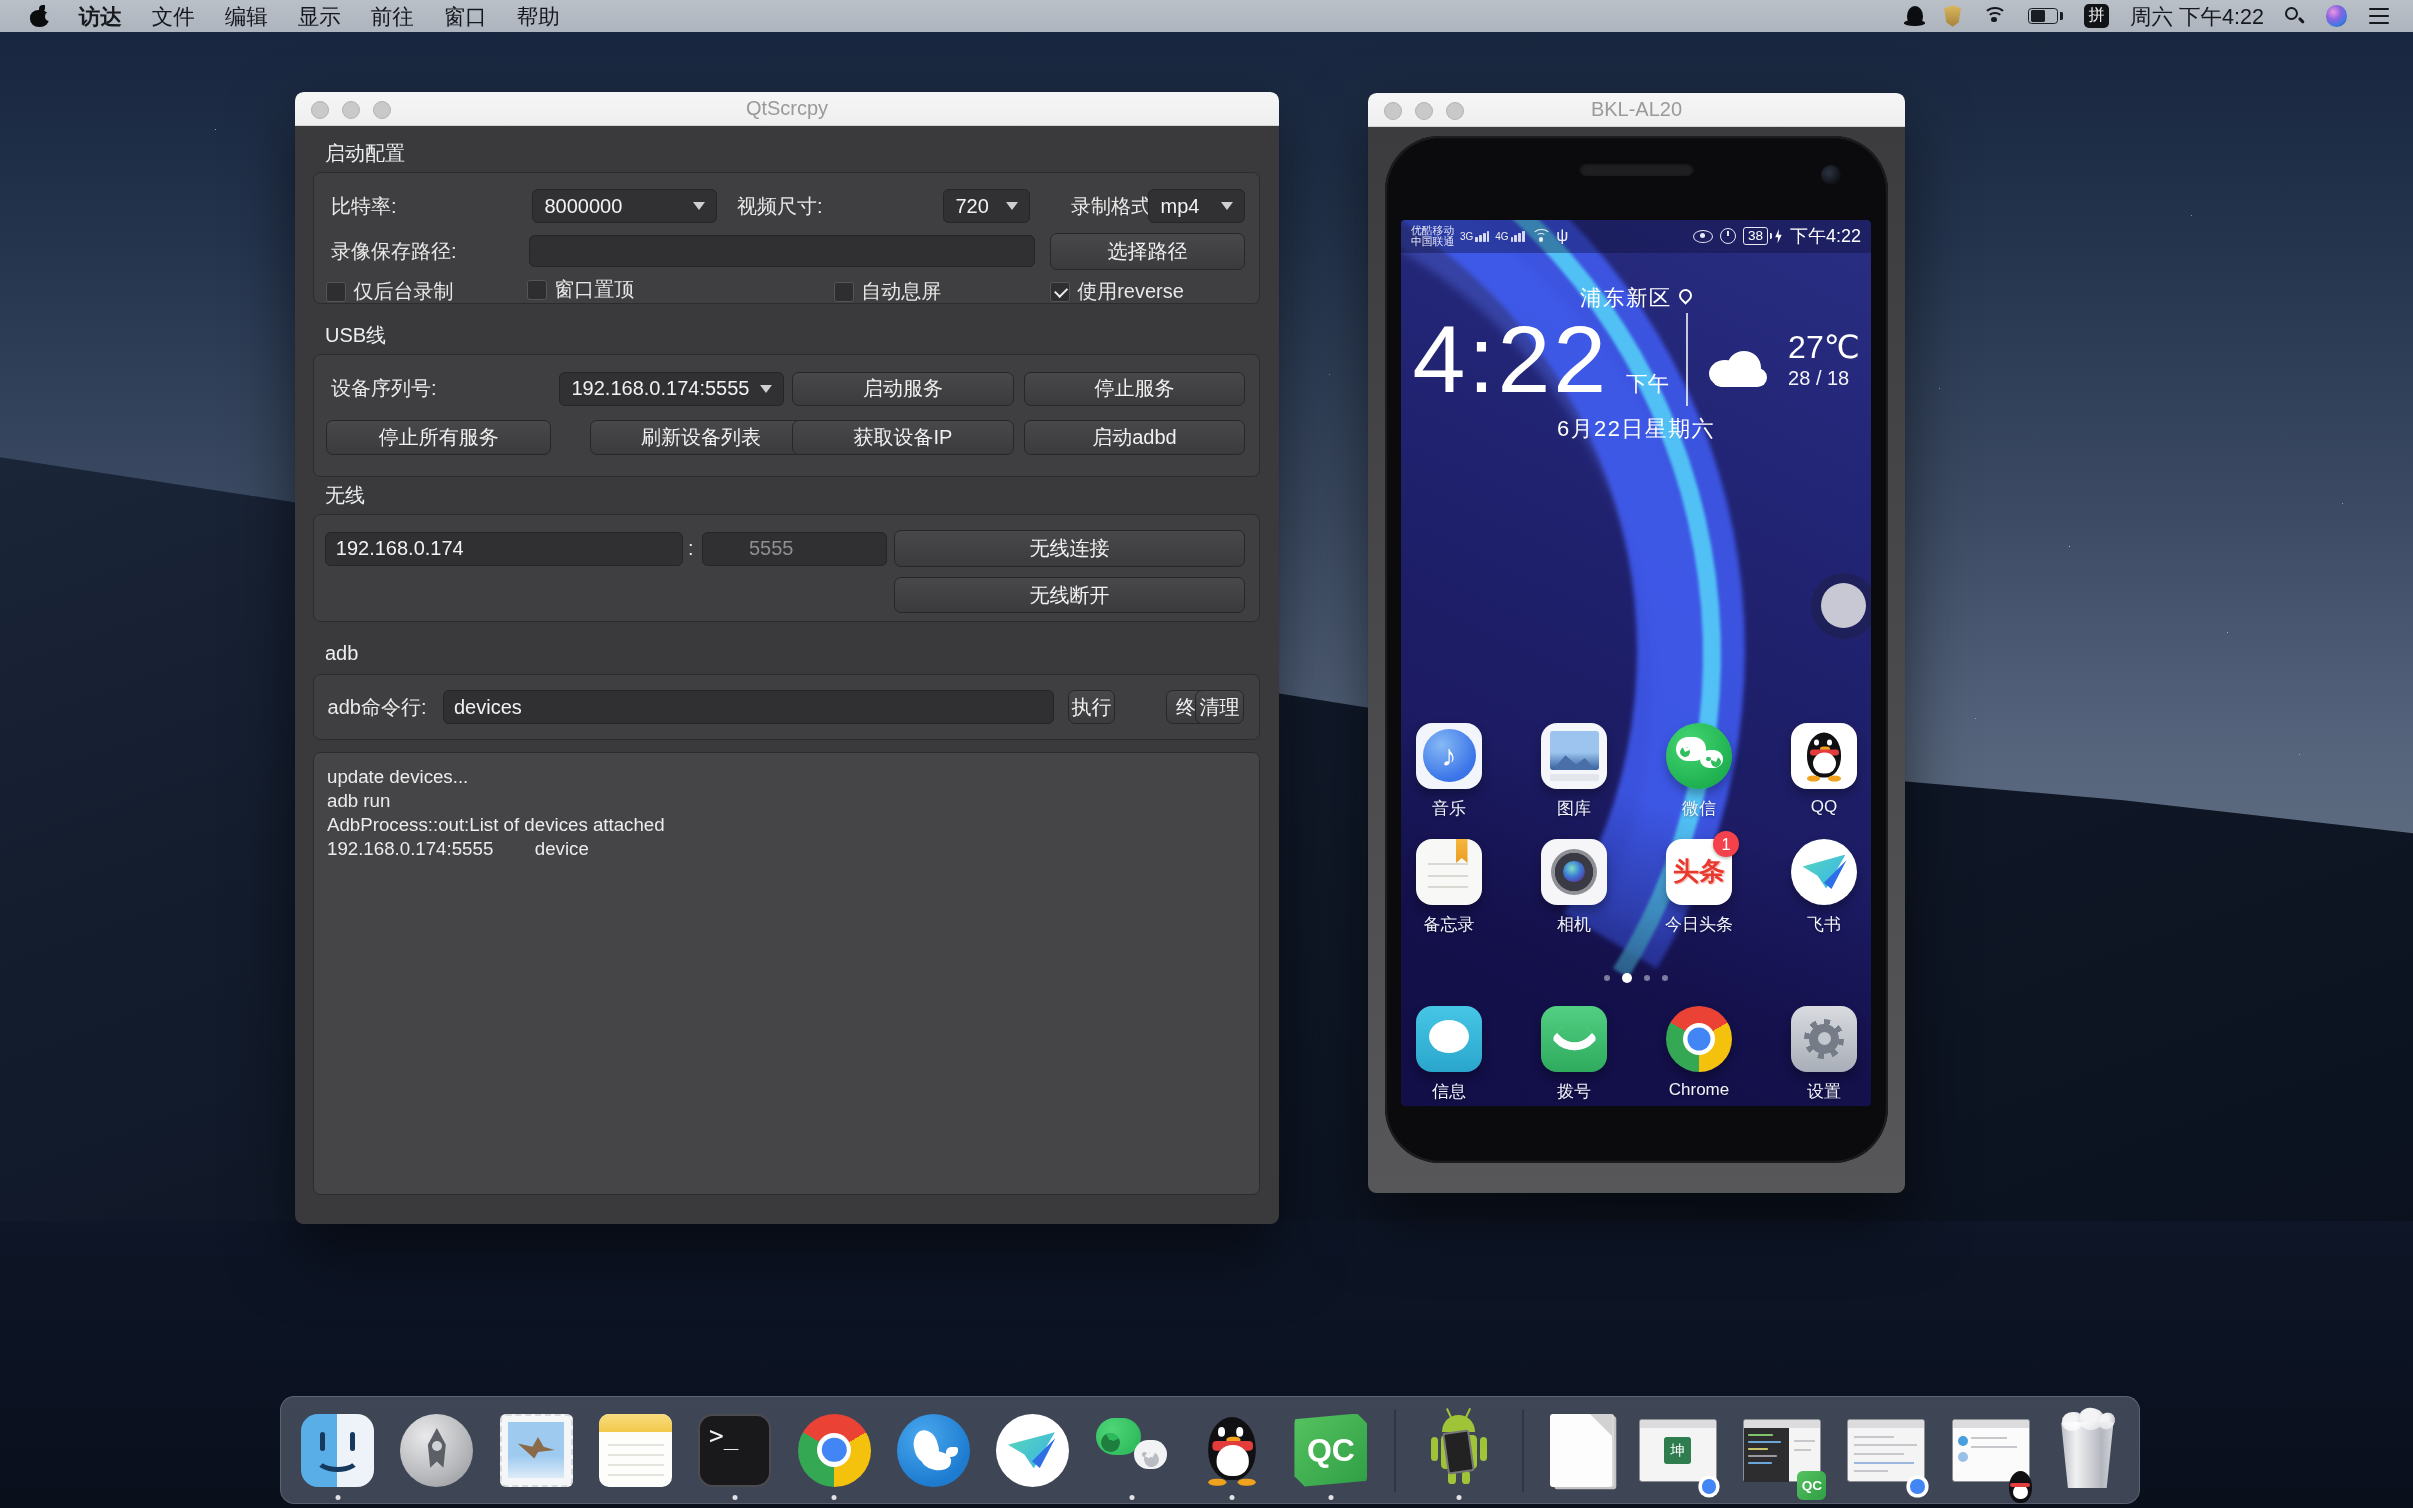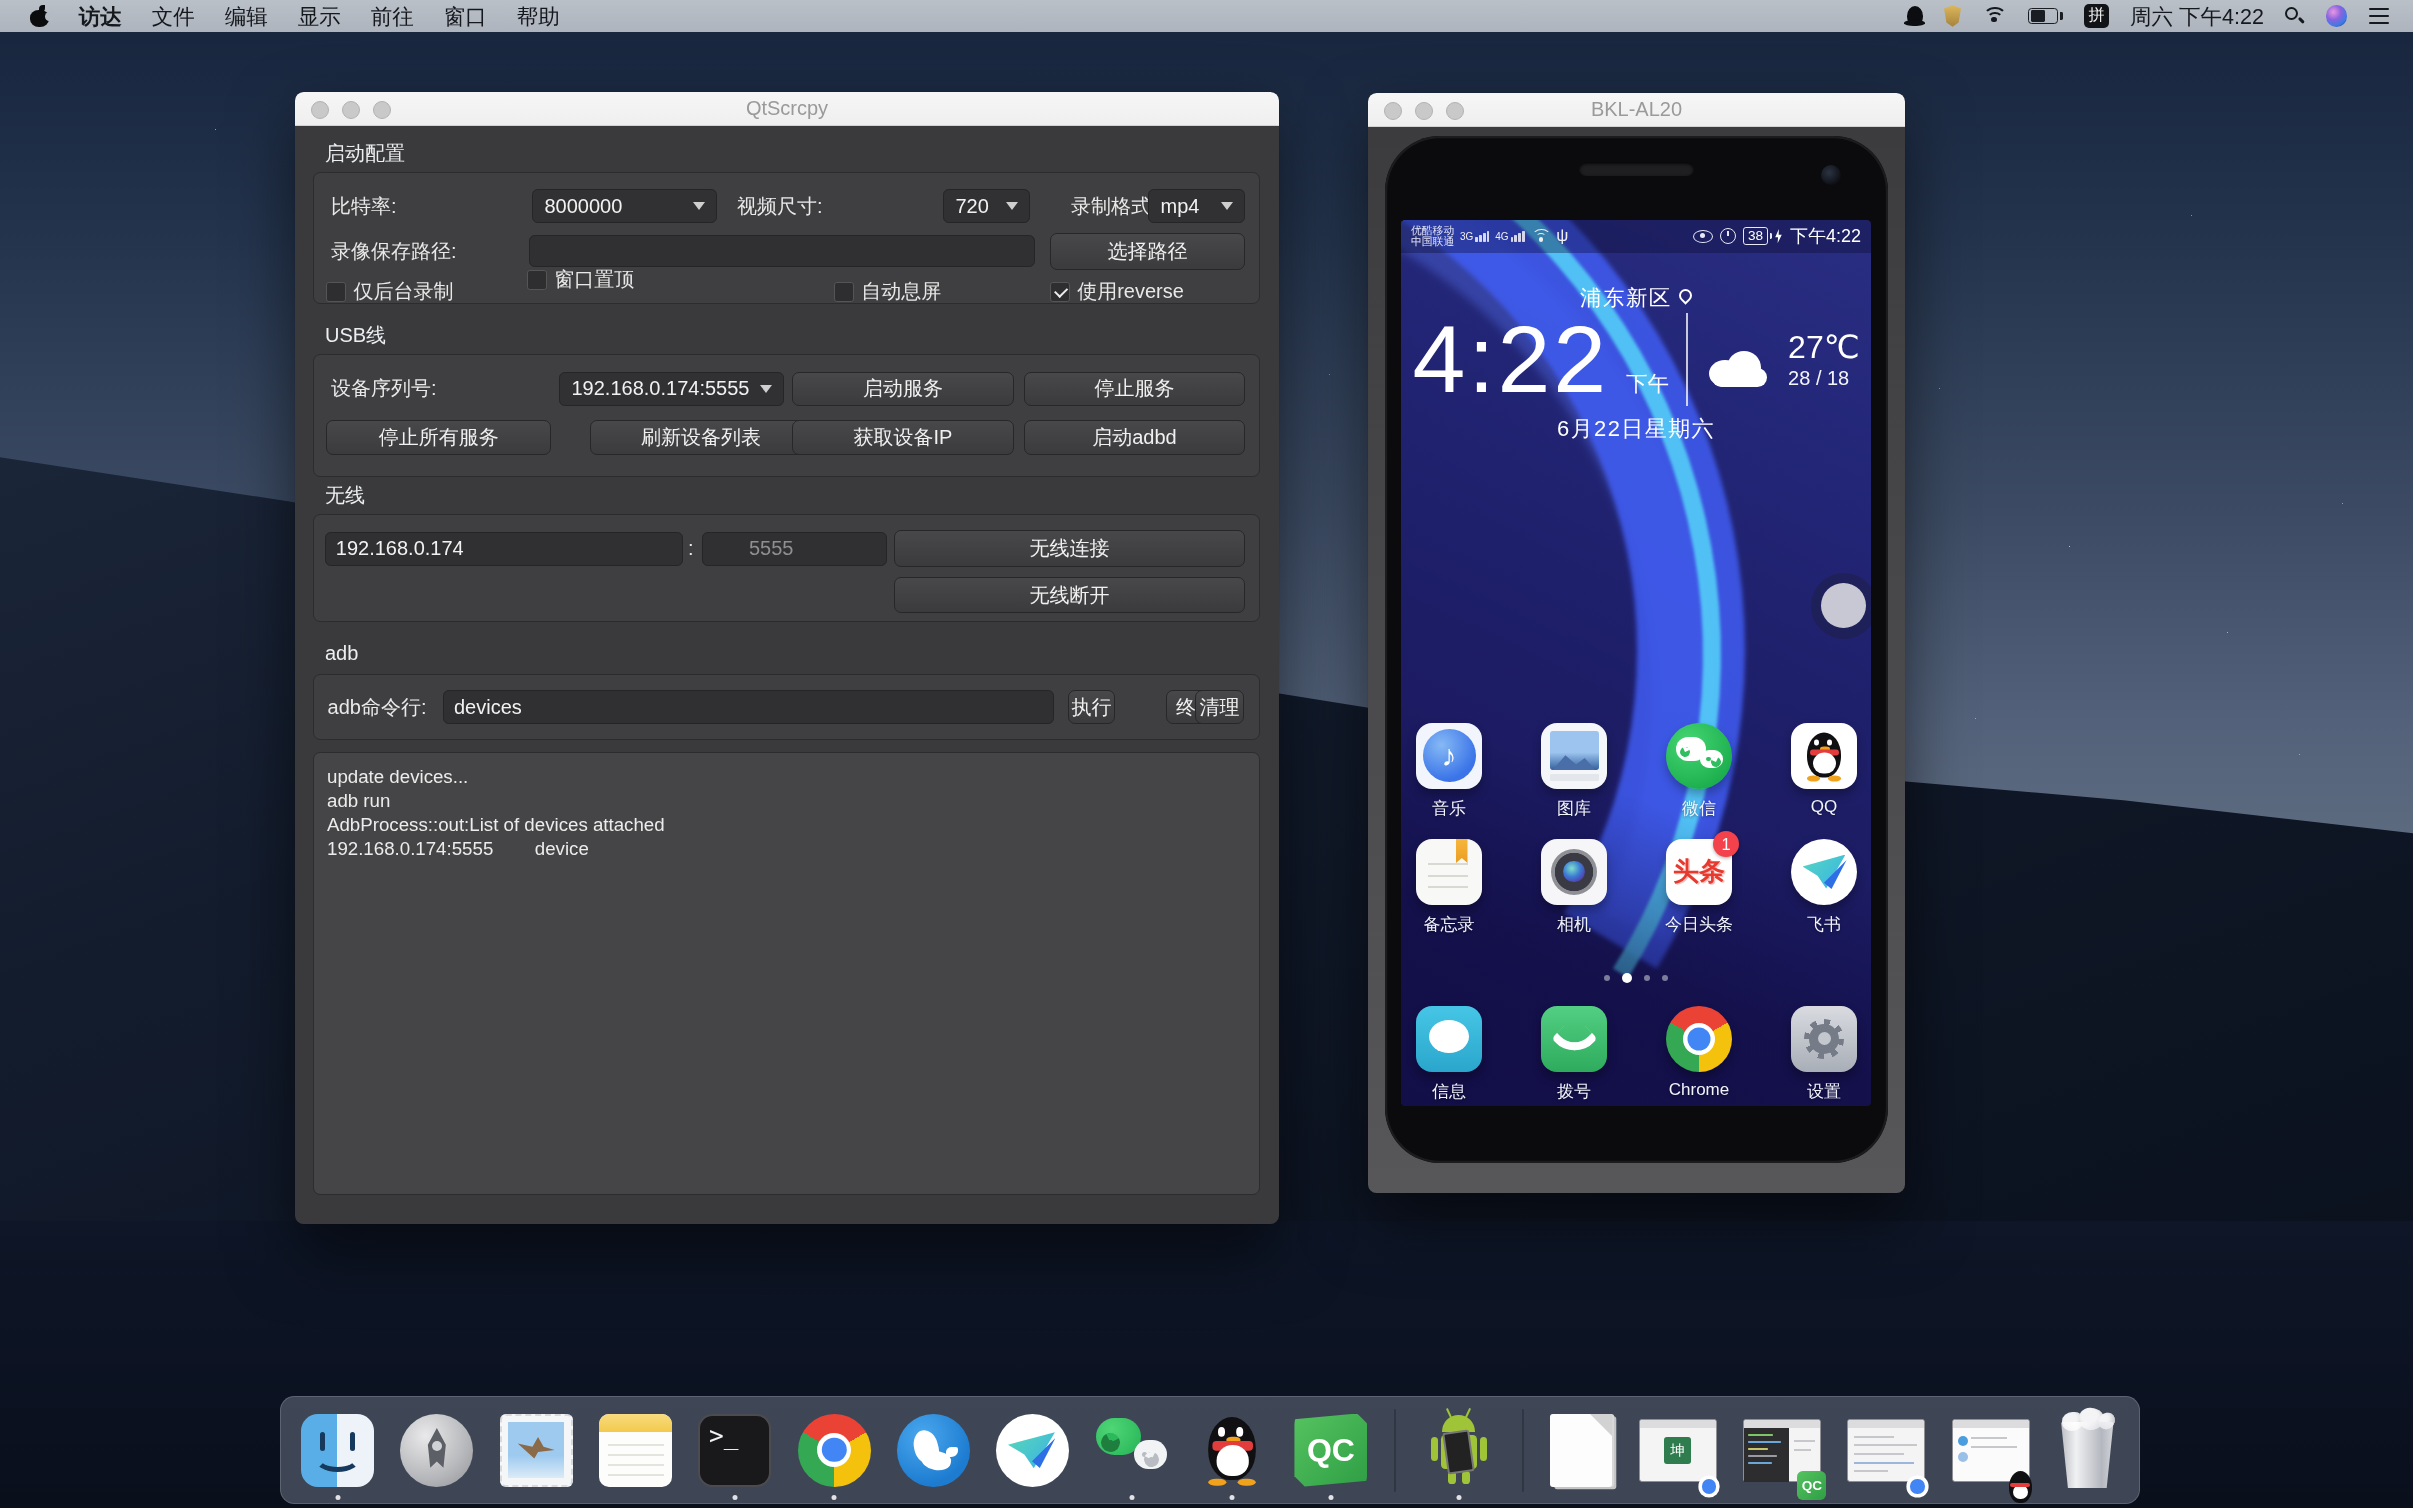--- a/index.html
+++ b/index.html
@@ -345,21 +345,21 @@
         <span>mp4</span>
           <span class="arrow"></span>
       </div>
       <div class="flabel" style="left:17px; top:60px; height:36px;">录像保存路径:</div>
       <input class="ti" style="left: 215px; top: 62px; width: 506px; height: 32px;" value="">
       <div class="btn" style="left:736px; top:60px; width:195px; height:37px;">选择路径</div>
       <span class="cb" style="left:12.2px; top:105px;">
           <span class="box"></span>
           <span>仅后台录制</span>
         </span>
-      <span class="cb" style="left:213px; top:93px;justify-content:center;">
+      <span class="cb" style="left:213px; top:103px;justify-content:center;">
           <span class="box"></span>
           <span>窗口置顶</span>
         </span>
       <span class="cb" style="left:520px; top:105px;">
           <span class="box"></span>
           <span>自动息屏</span>
         </span>
       <span class="cb checked" style="left:736px; top:105px;">
           <span class="box"></span>
           <span>使用reverse</span>

